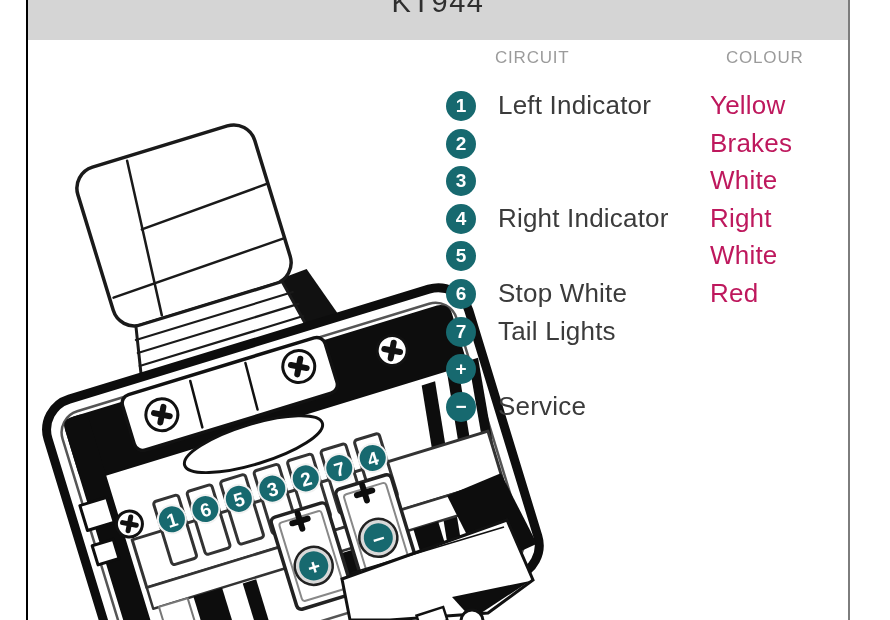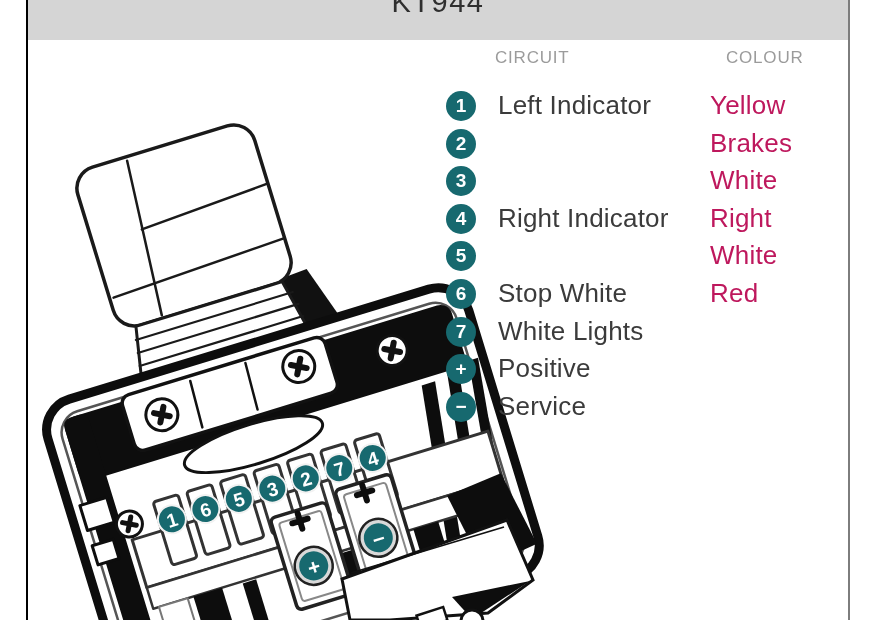--- a/index.html
+++ b/index.html
@@ -198,25 +198,24 @@
       <span class="pin-badge">5</span>
       <span class="colour-label">White</span>
     </div>
     <div class="lrow" style="top:278px">
       <span class="pin-badge">6</span>
       <span class="circuit-label">Stop White</span>
       <span class="colour-label">Red</span>
     </div>
     <div class="lrow" style="top:316px">
       <span class="pin-badge">7</span>
-      <span class="circuit-label">White Lights</span>
+      <span class="circuit-label">Tail Lights</span>
     </div>
     <div class="lrow" style="top:353px">
       <span class="pin-badge">+</span>
-      <span class="circuit-label">Positive</span>
       <span class="colour-label"></span>
     </div>
     <div class="lrow" style="top:391px">
       <span class="pin-badge">−</span>
       <span class="circuit-label">Service</span>
       <span class="colour-label"></span>
     </div>
   </div>
 
   <div class="border-right"></div>

